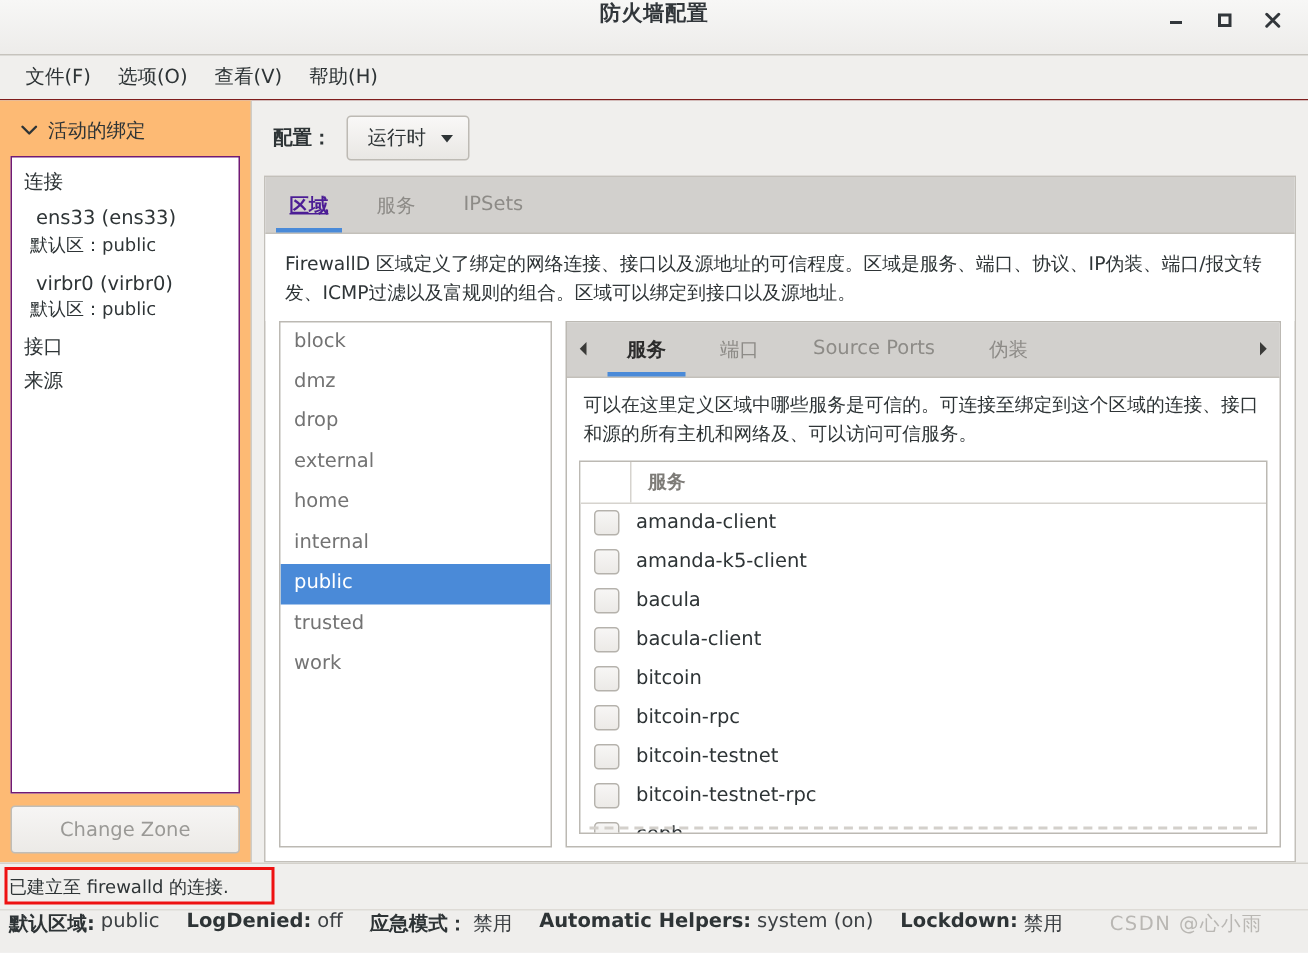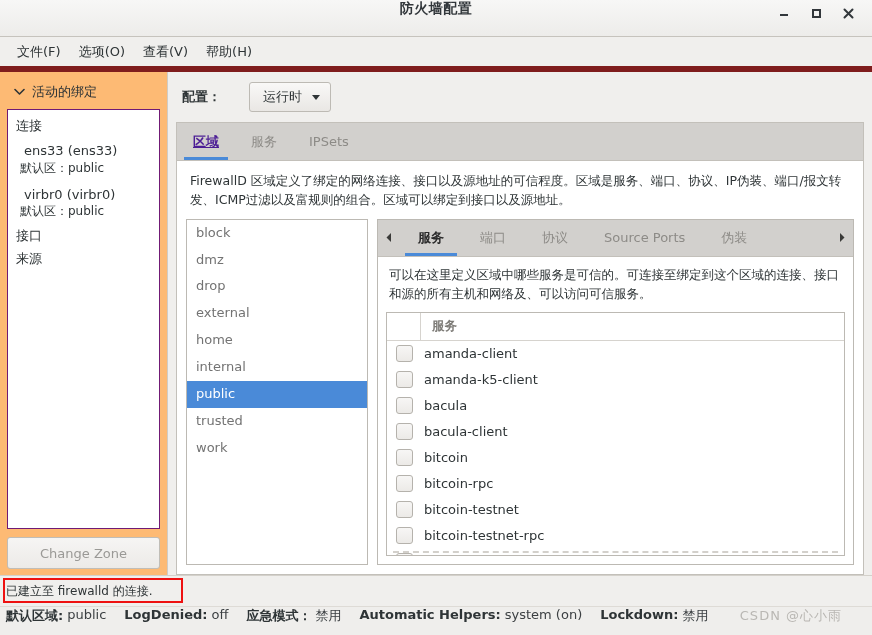--- a/index.html
+++ b/index.html
@@ -59,21 +59,21 @@
     align-items: center;
     justify-content: center;
     color: #32373b;
   }
   .tb-btn svg { display: block; }
 
   
   .menubar {
     height: 29px;
     background: #f0efed;
-    border-bottom: 6px solid #7f1d1d;
+    border-bottom: 1px solid #7f1d1d;
     display: flex;
     align-items: center;
     padding-left: 8px;
     flex: 0 0 auto;
   }
   .menu-item {
     padding: 3px 9px;
     font-size: 13px;
     color: #2e3436;
     line-height: 1;
@@ -151,21 +151,21 @@
   .right-panel {
     flex: 1 1 auto;
     display: flex;
     flex-direction: column;
     min-width: 0;
     padding: 0;
   }
   .config-bar {
     display: flex;
     align-items: center;
-    gap: 28px;
+    gap: 10px;
     padding: 10px 0 10px 14px;
     flex: 0 0 auto;
   }
   .config-label {
     font-size: 13px;
     font-weight: bold;
     color: #2e3436;
   }
   .combo {
     display: inline-flex;
@@ -521,21 +521,20 @@
 
           <div class="inner-nb">
             <div class="inner-tabs">
               <div class="arrow-btn">
                 <svg width="8" height="11" viewBox="0 0 8 11">
                     <path d="M6 1 L1.5 5.5 L6 10 Z" fill="#3a3a38"></path>
                   </svg>
               </div>
               <div class="inner-tab active">服务</div>
               <div class="inner-tab">端口</div>
-              <div class="inner-tab">协议</div>
               <div class="inner-tab">Source Ports</div>
               <div class="inner-tab">伪装</div>
               <div class="arrow-btn right">
                 <svg width="8" height="11" viewBox="0 0 8 11">
                     <path d="M2 1 L6.5 5.5 L2 10 Z" fill="#3a3a38"></path>
                   </svg>
               </div>
             </div>
 
             <div class="svc-desc">可以在这里定义区域中哪些服务是可信的。可连接至绑定到这个区域的连接、接口和源的所有主机和网络及、可以访问可信服务。</div>

